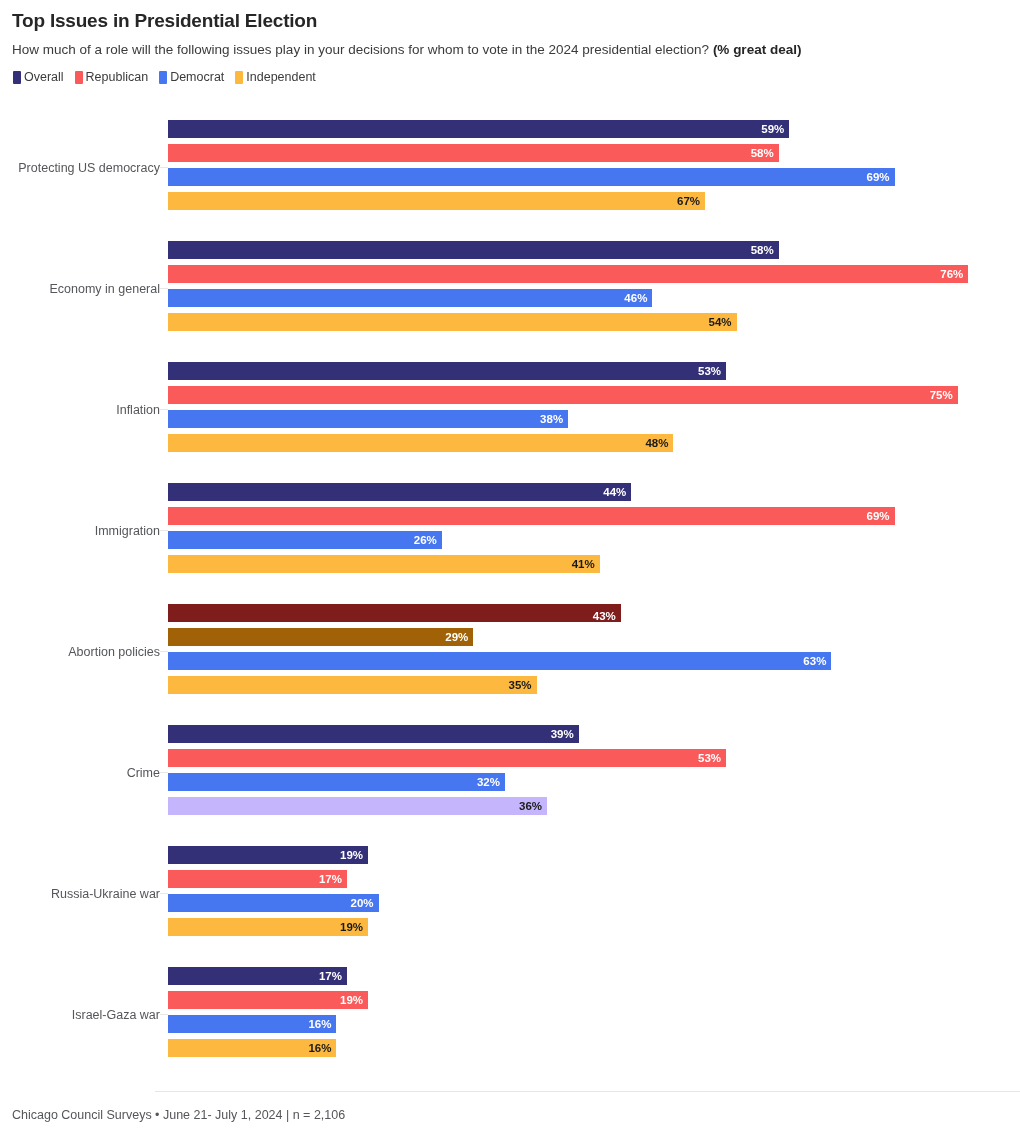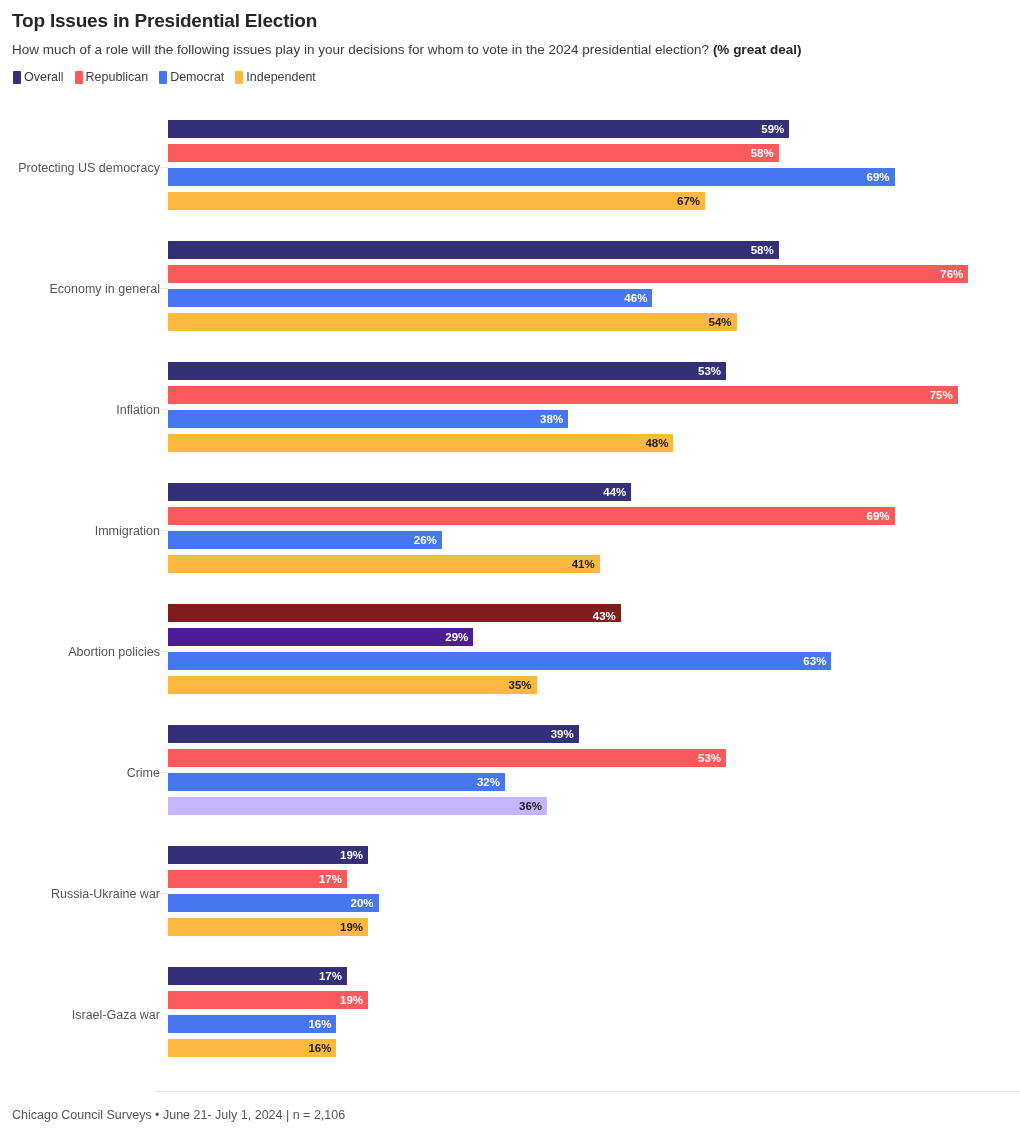--- a/index.html
+++ b/index.html
@@ -282,21 +282,21 @@
       <div class="group">
         <div class="group-label">Abortion policies</div>
         <div class="group-tick"></div>
         <div class="bars">
           <div class="bar-row">
             <div class="bar" style="width: 452.79px; background: #7f1d1d; color: rgb(255, 255, 255); align-items: flex-end;">
               <span>43%</span>
             </div>
           </div>
           <div class="bar-row">
-            <div class="bar" style="width: 305.37px; background: #4c1d95; color: rgb(255, 255, 255); text-align: right;">
+            <div class="bar" style="width: 305.37px; background: #a16207; color: rgb(255, 255, 255); text-align: right;">
               <span>29%</span>
             </div>
           </div>
           <div class="bar-row">
             <div class="bar" style="width: 663.39px; background: rgb(71, 119, 240); color: rgb(255, 255, 255);">
               <span>63%</span>
             </div>
           </div>
           <div class="bar-row">
             <div class="bar" style="width: 368.55px; background: rgb(253, 185, 63); color: rgb(26, 26, 26); padding-left: 28px;">

